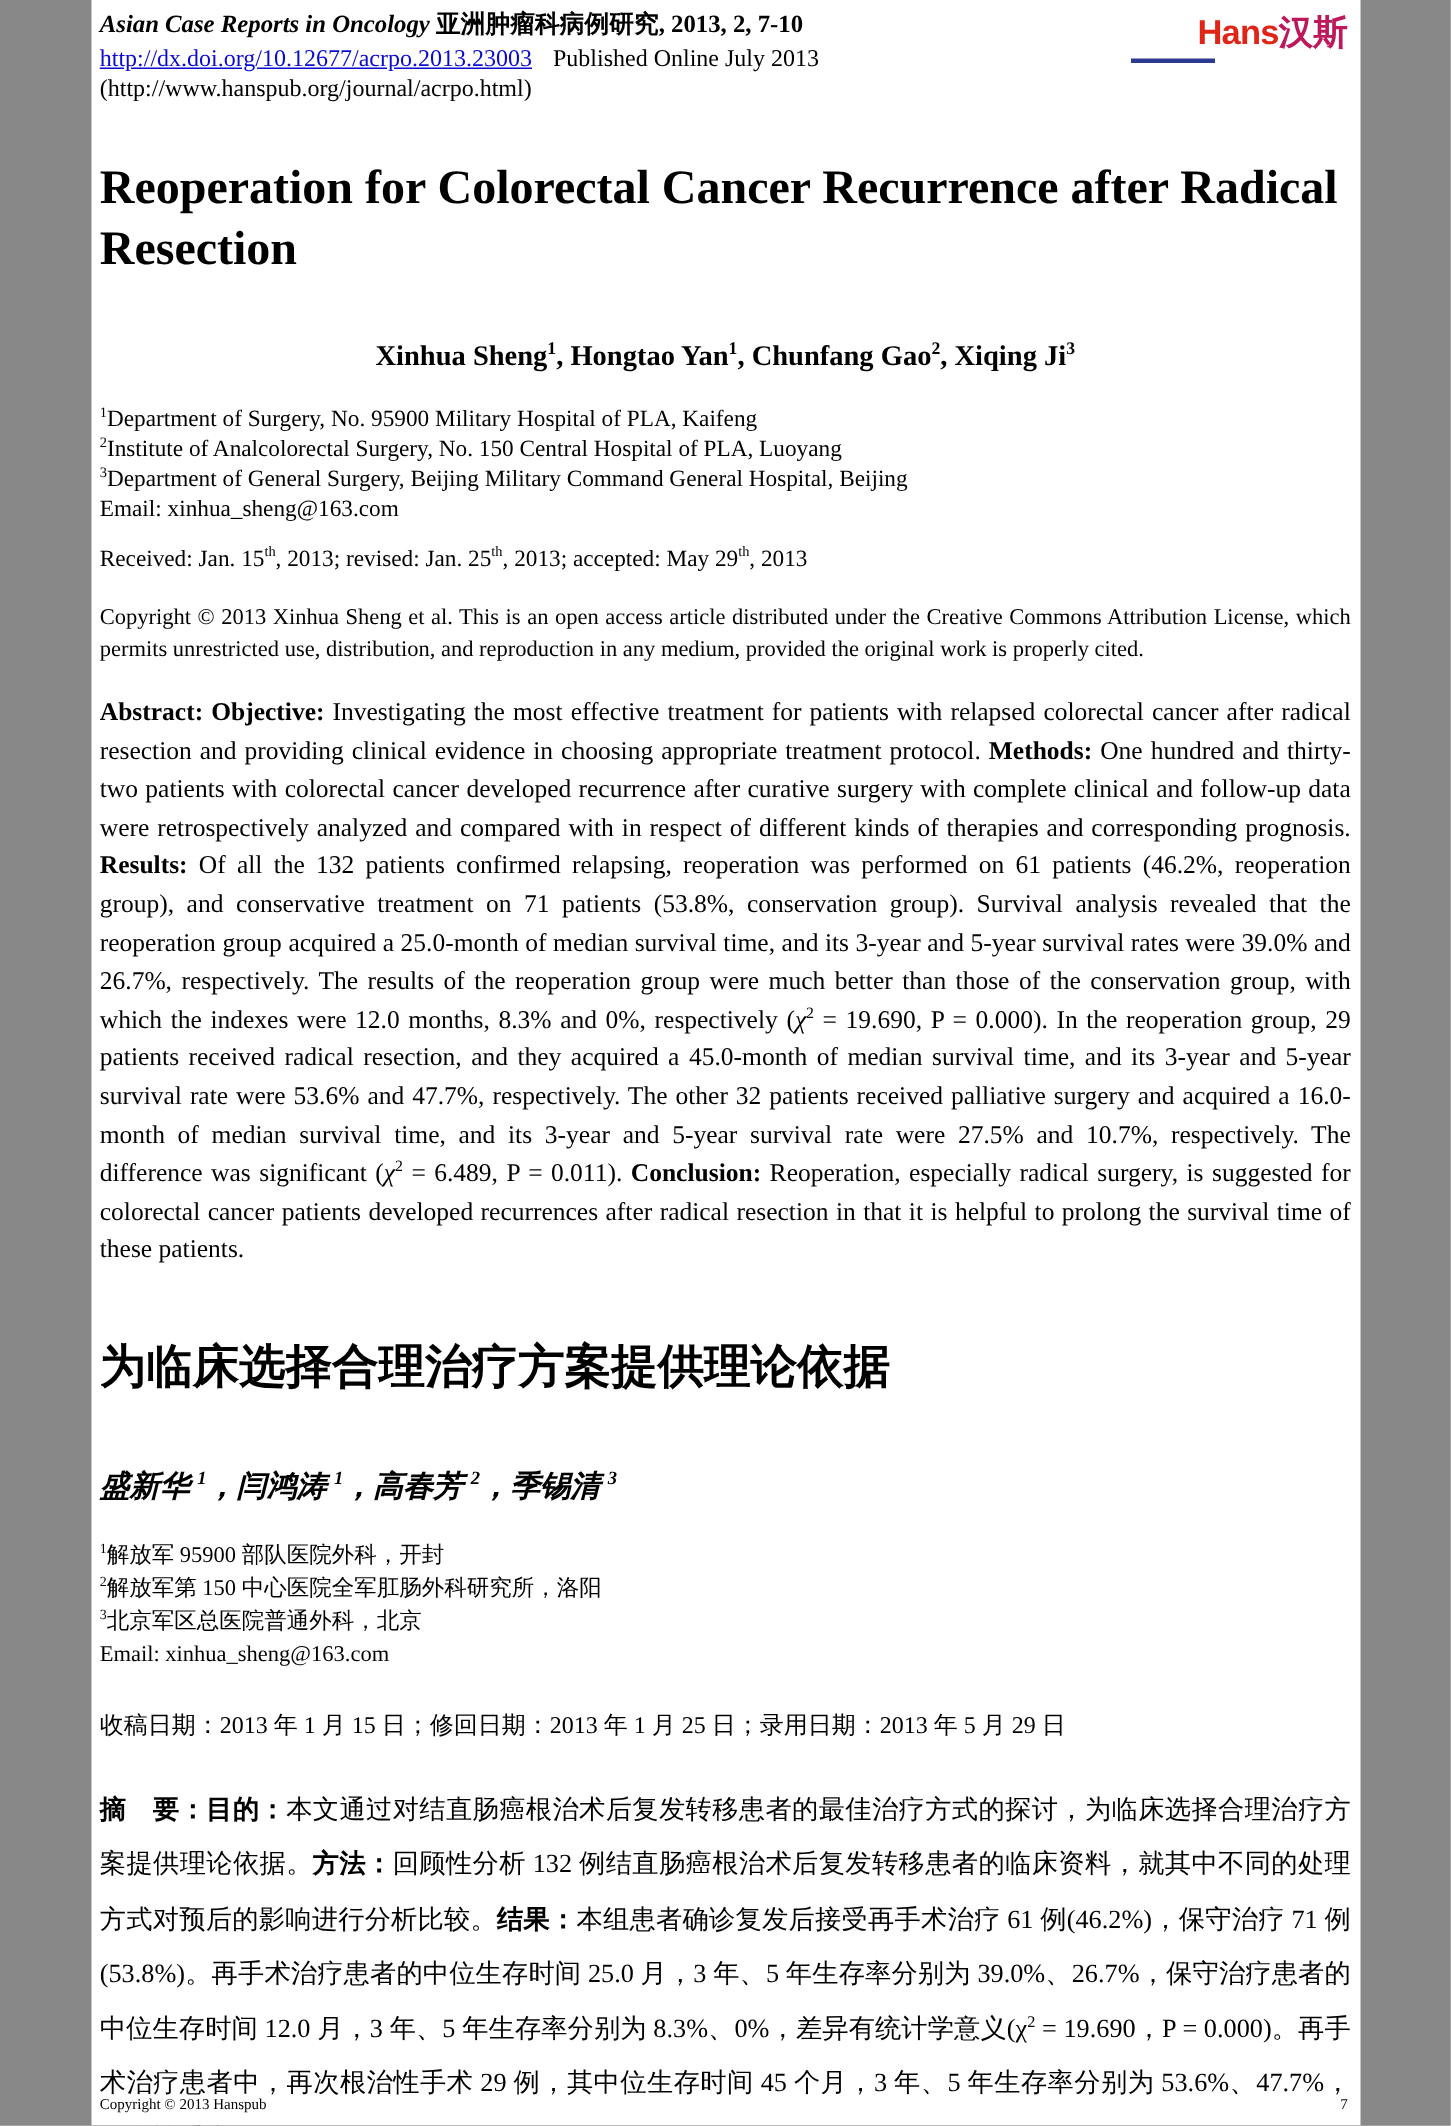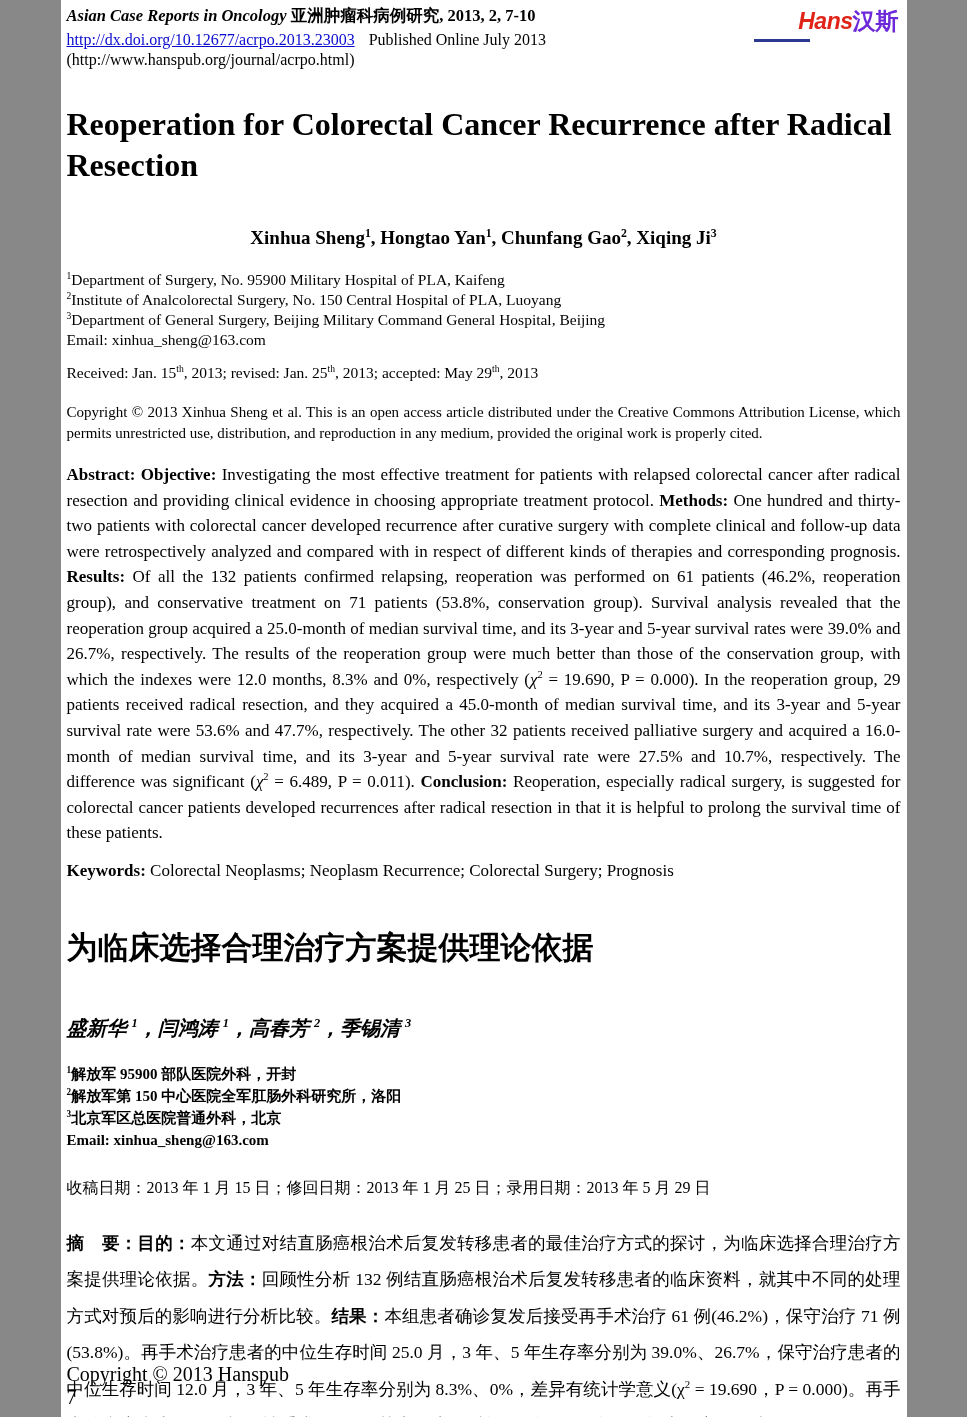--- a/index.html
+++ b/index.html
@@ -13,43 +13,43 @@
   .i { font-style:italic; }
   sup { font-size:62%; line-height:0; }
 
   .hdr { display:flex; justify-content:space-between; align-items:flex-start; }
   .jline1 { font-size:16.5px; line-height:20px; }
   .jline2 { font-size:16px; line-height:20px; margin-top:4px; }
   .doi { color:#0b0bd0; text-decoration:underline; cursor:pointer; }
   .pub { margin-left:14px; }
   .logo { font-family:"Liberation Sans","DejaVu Sans",sans-serif; font-size:23px;
           font-weight:bold; white-space:nowrap; position:relative; padding:0 2px 5px 0; }
-  .logo-hans { color:#e02418; font-style:italic; letter-spacing:-0.5px;margin-left:44px; }
-  .logo-hanzi { color:#6d28d9; }
+  .logo-hans { color:#e02418; letter-spacing:-0.5px;margin-left:44px; }
+  .logo-hanzi { color:#be185d; }
   .logo-bar { position:absolute; left:0; bottom:0; width:56px; height:3px; background:#2b3990; }
 
   .title-en { font-size:32px; line-height:41px; font-weight:bold; margin:34px 0 0; }
   .authors-en { margin-top:40px; font-size:19px; font-weight:bold; line-height:24px;text-align:center; }
   .affils { margin-top:20px; font-size:15.5px; line-height:20px; }
   .affil-line, .email-line { line-height:20px; }
   .received { margin-top:13px; font-size:15.5px; line-height:20px; }
   .copy-note { margin:19px 0 0; font-size:15px; line-height:21px; text-align:justify; }
   .abstract { margin:18px 0 0; font-size:17px; line-height:25.6px; text-align:justify; }
   .keywords { margin:13px 0 0; font-size:17px; line-height:24px; }
 
   .title-zh { margin:44px 0 0; font-family:"Liberation Sans","DejaVu Sans",sans-serif;
               font-size:31px; font-weight:bold; line-height:42px; }
   .authors-zh { margin-top:46px; font-size:20px; font-weight:bold; font-style:italic; line-height:26px; }
   .affils-zh { margin-top:22px; font-size:15px; }
-  .affils-zh .affil-line, .affils-zh .email-line { line-height:22px;font-weight:bold; }
+  .affils-zh .affil-line, .affils-zh .email-line { line-height:22px; }
   .dates-zh { margin-top:26px; font-size:16px; line-height:22px; }
   .abstract-zh { margin:26px 0 0; font-size:17.5px; line-height:36.5px; text-align:justify; }
 
   .pfooter { position:absolute; left:6px; right:8px; bottom:8px;
-             display:flex; justify-content:space-between; font-size:20px;flex-direction:column; }
+             display:flex; justify-content:space-between; font-size:10px; }
 </style>
 </head>
 <body>
 
 <div class="page">
 
   <div class="hdr">
     <div>
       <div class="jline1"><span class="b i">Asian Case Reports in Oncology</span><span class="b">  亚洲肿瘤科病例研究, 2013, 2, 7-10</span></div>
       <div class="jline2">
@@ -72,21 +72,20 @@
     <div class="affil-line"><sup>3</sup><span>Department of General Surgery, Beijing Military Command General Hospital, Beijing</span></div>
     <div class="email-line">Email: xinhua_sheng@163.com</div>
   </div>
 
   <div class="received"><span>Received: Jan. 15</span><sup>th</sup><span>, 2013; revised: Jan. 25</span><sup>th</sup><span>, 2013; accepted: May 29</span><sup>th</sup><span>, 2013</span></div>
 
   <p class="copy-note">Copyright © 2013 Xinhua Sheng et al. This is an open access article distributed under the Creative Commons Attribution License, which permits unrestricted use, distribution, and reproduction in any medium, provided the original work is properly cited.</p>
 
   <p class="abstract"><span class="b">Abstract: Objective: </span><span>Investigating the most effective treatment for patients with relapsed colorectal cancer after radical resection and providing clinical evidence in choosing appropriate treatment protocol. </span><span class="b">Methods: </span><span>One hundred and thirty-two patients with colorectal cancer developed recurrence after curative surgery with complete clinical and follow-up data were retrospectively analyzed and compared with in respect of different kinds of therapies and corresponding prognosis. </span><span class="b">Results: </span><span>Of all the 132 patients confirmed relapsing, reoperation was performed on 61 patients (46.2%, reoperation group), and conservative treatment on 71 patients (53.8%, conservation group). Survival analysis revealed that the reoperation group acquired a 25.0-month of median survival time, and its 3-year and 5-year survival rates were 39.0% and 26.7%, respectively. The results of the reoperation group were much better than those of the conservation group, with which the indexes were 12.0 months, 8.3% and 0%, respectively (</span><span class="i">χ</span><sup>2</sup><span> = 19.690, P = 0.000). In the reoperation group, 29 patients received radical resection, and they acquired a 45.0-month of median survival time, and its 3-year and 5-year survival rate were 53.6% and 47.7%, respectively. The other 32 patients received palliative surgery and acquired a 16.0-month of median survival time, and its 3-year and 5-year survival rate were 27.5% and 10.7%, respectively. The difference was significant (</span><span class="i">χ</span><sup>2</sup><span> = 6.489, P = 0.011). </span><span class="b">Conclusion: </span><span>Reoperation, especially radical surgery, is suggested for colorectal cancer patients developed recurrences after radical resection in that it is helpful to prolong the survival time of these patients.</span></p>
 
-  <p class="keywords"><span class="b">Keywords: </span><span>Colorectal Neoplasms; Neoplasm Recurrence; Colorectal Surgery; Prognosis</span></p>
 
   <h2 class="title-zh">为临床选择合理治疗方案提供理论依据</h2>
 
   <div class="authors-zh"><span>盛新华 </span><sup>1</sup><span>，闫鸿涛 </span><sup>1</sup><span>，高春芳 </span><sup>2</sup><span>，季锡清 </span><sup>3</sup></div>
 
   <div class="affils-zh">
     <div class="affil-line"><sup>1</sup><span>解放军 95900 部队医院外科，开封</span></div>
     <div class="affil-line"><sup>2</sup><span>解放军第 150 中心医院全军肛肠外科研究所，洛阳</span></div>
     <div class="affil-line"><sup>3</sup><span>北京军区总医院普通外科，北京</span></div>
     <div class="email-line">Email: xinhua_sheng@163.com</div>

